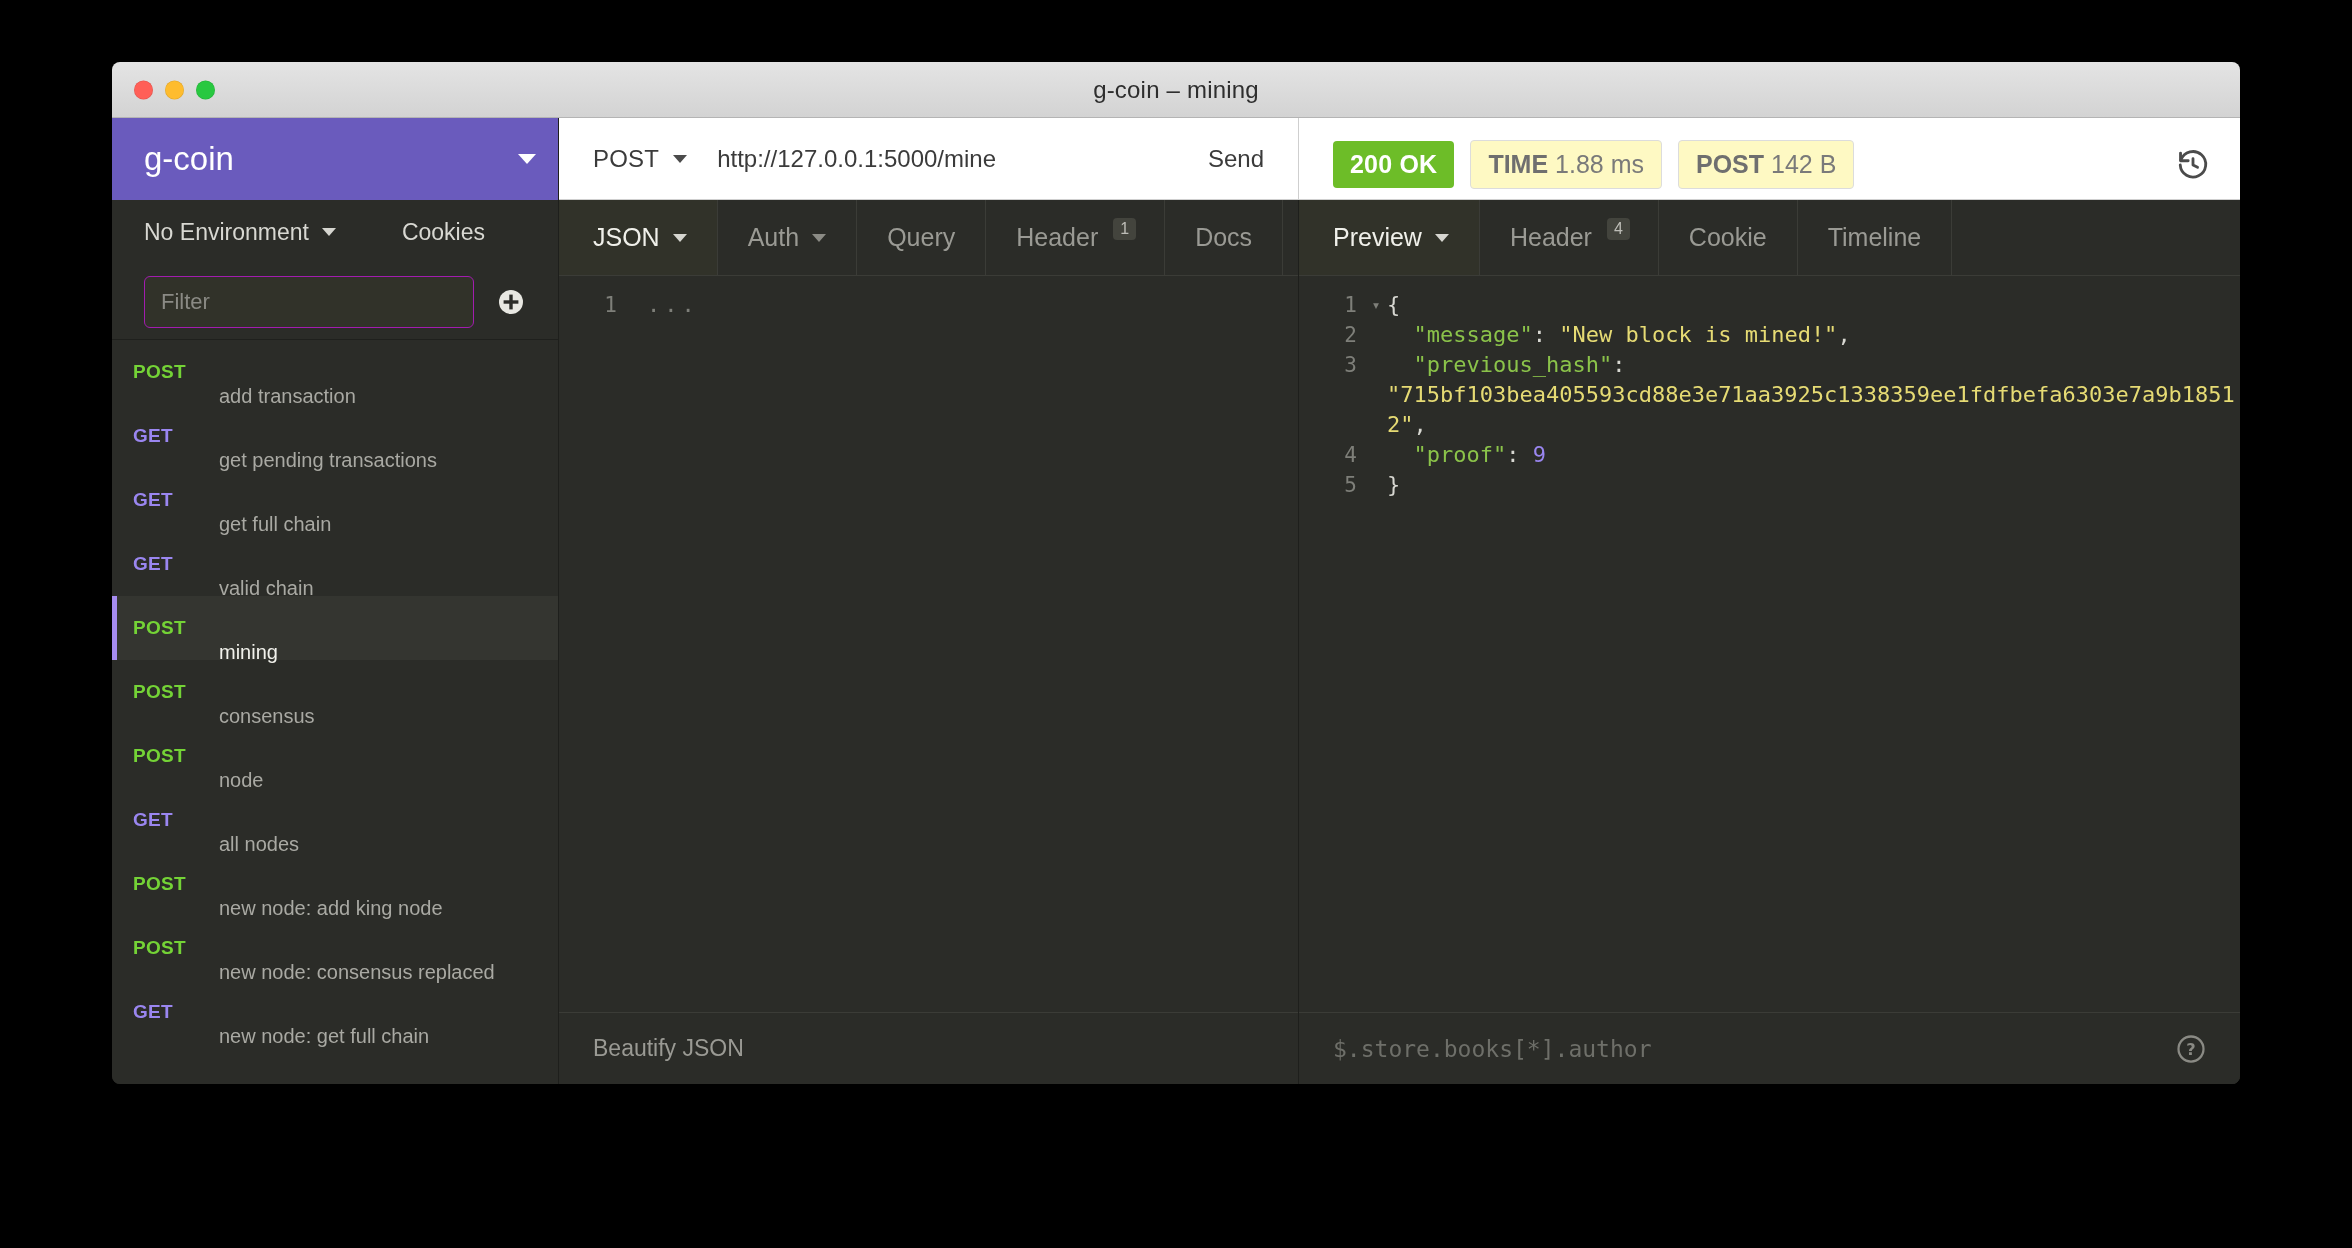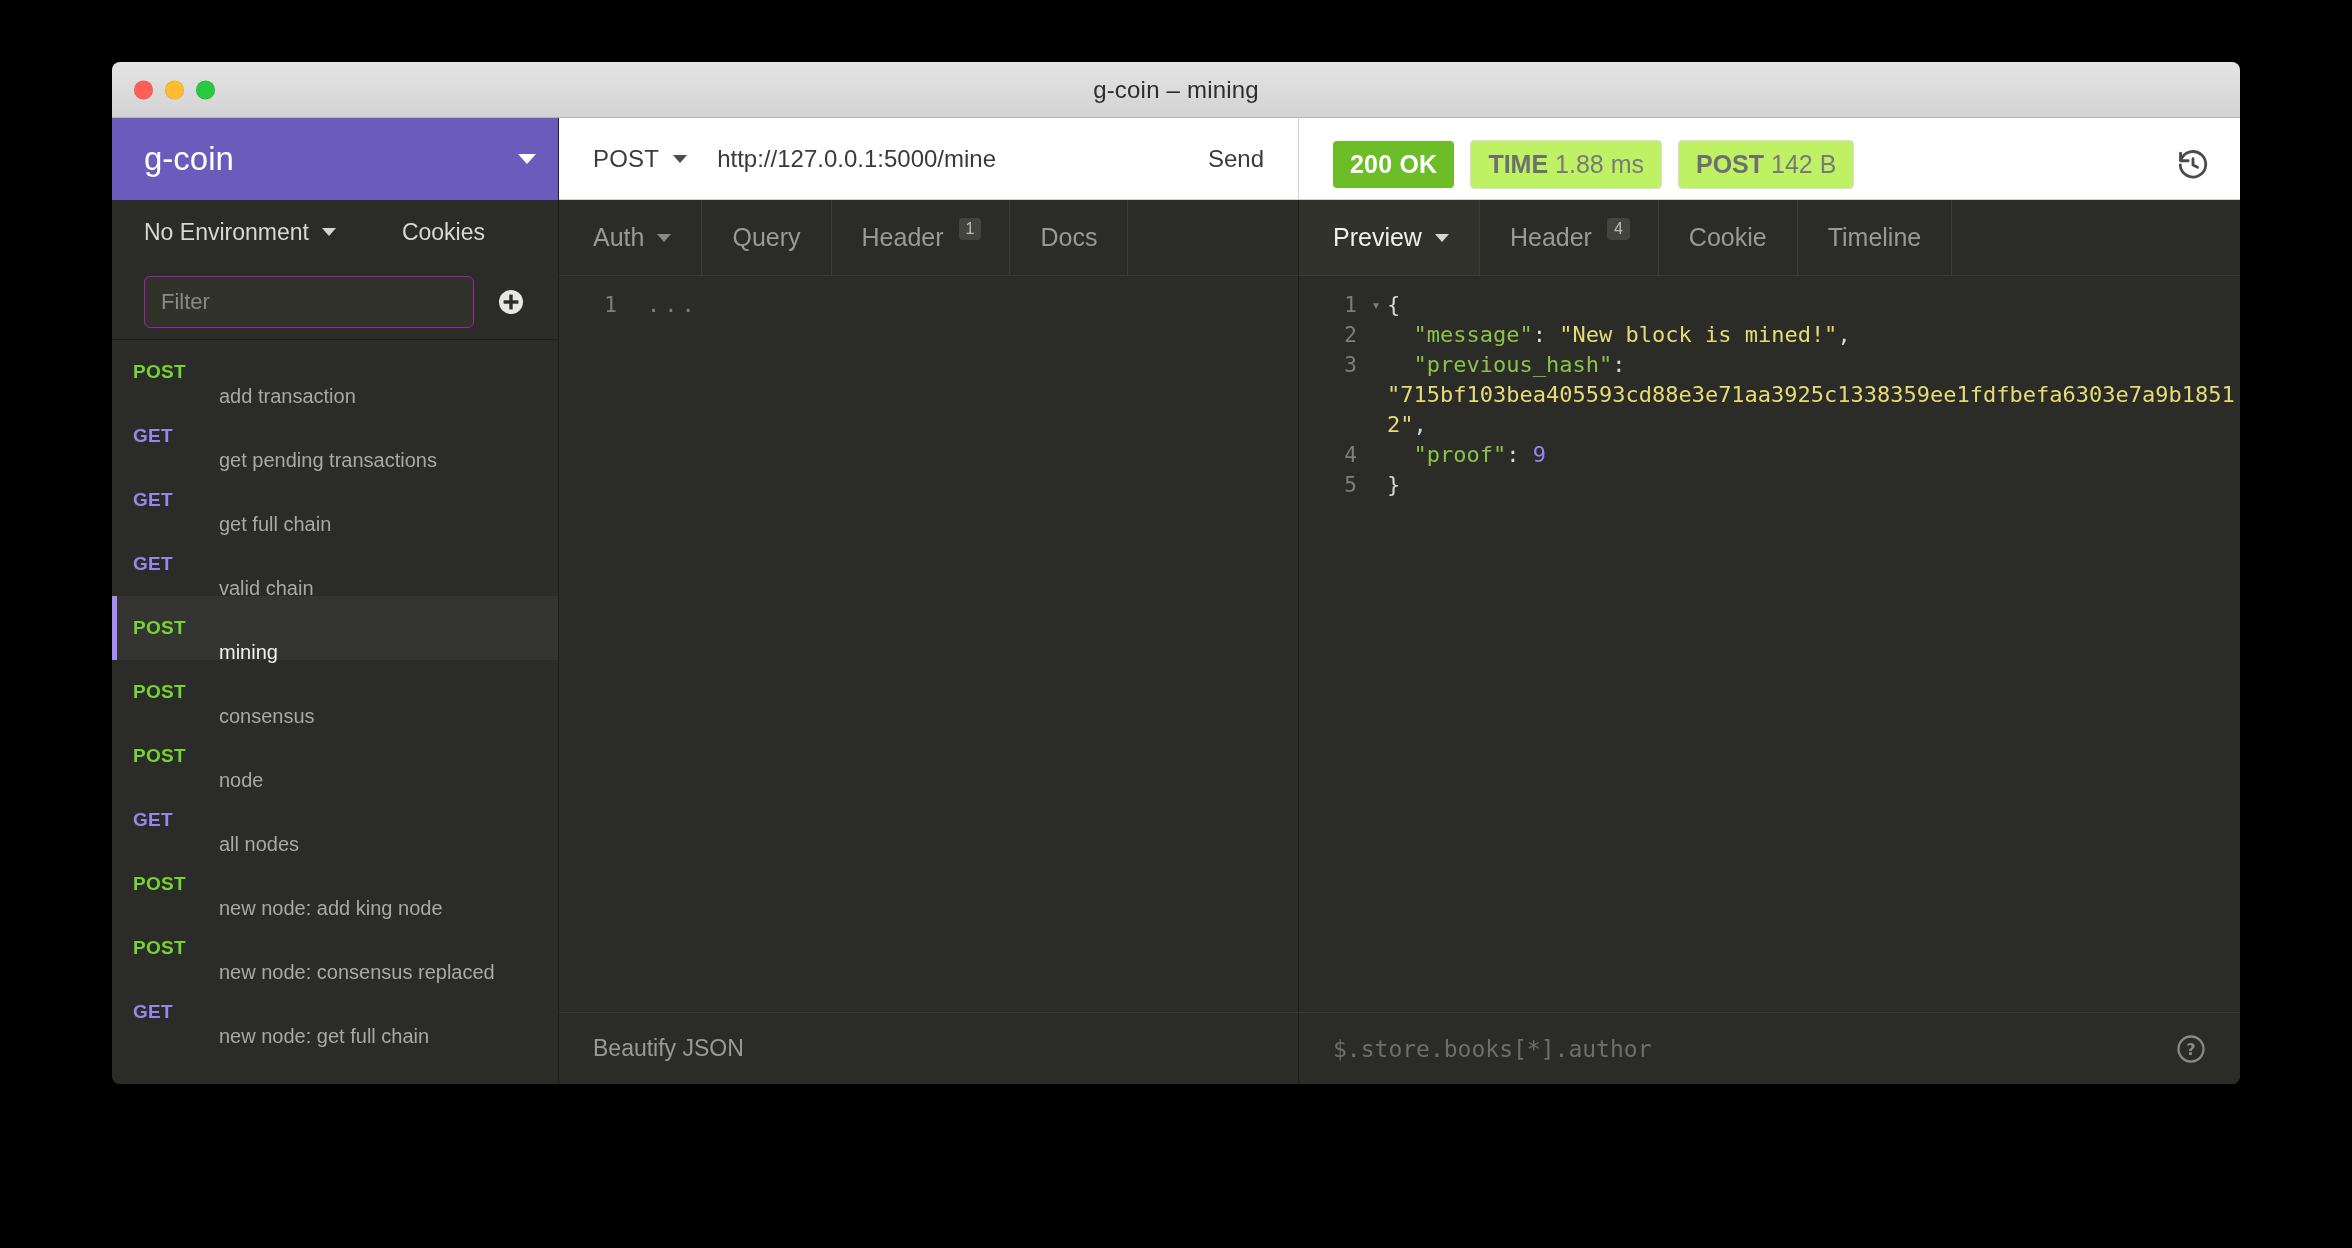--- a/index.html
+++ b/index.html
@@ -260,21 +260,21 @@
     background: #6dbd28;
     color: #ffffff;
     font-size: 25px;
     font-weight: 700;
     padding: 9px 17px;
     border-radius: 4px;
     letter-spacing: 0.2px;
   }
   #status-code .code-num { font-weight: 700; }
   .stat-pill {
-    background: #bef264;
+    background: #fef9c3;
     border: 1px solid #dcdcdc;
     border-radius: 4px;
     padding: 9px 17px;
     font-size: 25px;
     color: #7a7a7a;
   }
   .stat-pill .pill-key { font-weight: 700; color: #6f6f6f; }
   #history-button {
     margin-left: auto;
     cursor: pointer;
@@ -525,20 +525,24 @@
               <polyline points="12,7.5 12,12 15.2,13.6"></polyline>
             </svg>
           </div>
         </div>
       </div>
 
       <div id="panes">
 
         <div class="pane" id="request-pane">
           <div class="tab-bar" id="request-tabs">
+              <div class="tab active">
+                <span>JSON</span>
+                <span class="caret-down lightgray"></span>
+              </div>
               <div class="tab">
                 <span>Auth</span>
                 <span class="caret-down mid"></span>
               </div>
               <div class="tab">
                 <span>Query</span>
               </div>
               <div class="tab">
                 <span>Header</span>
                 <span class="tab-badge">1</span>

